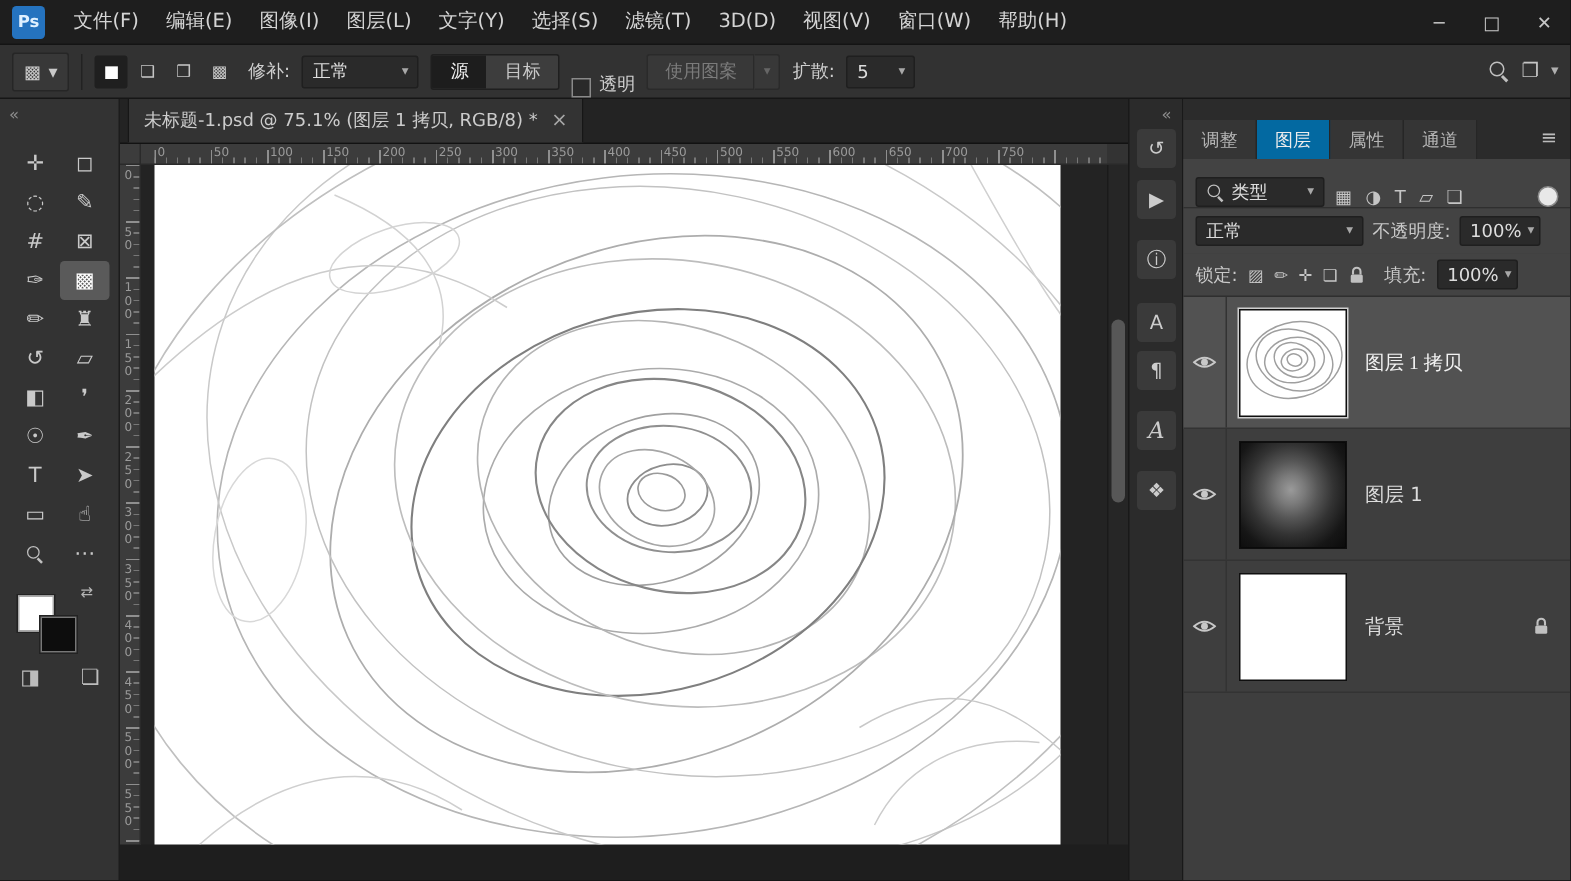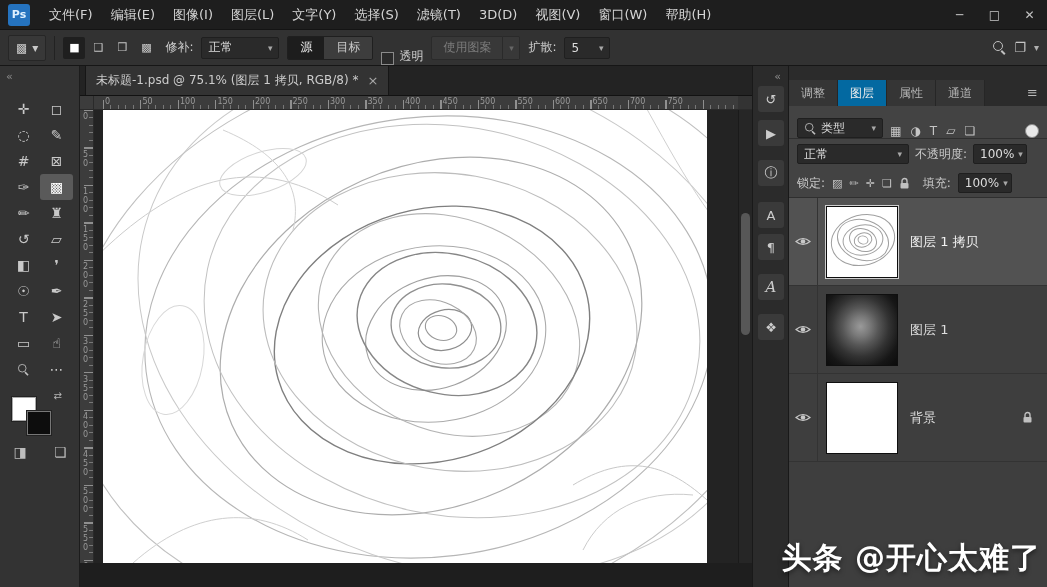--- a/index.html
+++ b/index.html
@@ -131,21 +131,21 @@
   .layer-row{height:88px;display:flex;align-items:center;border-bottom:1px solid #333;box-sizing:border-box;padding-right:8px;}
   .layer-row.selected{background:#525252;}
   .eye-col{width:28px;align-self:stretch;display:flex;align-items:center;justify-content:center;border-right:1px solid #333;flex:none;}
   .thumb{width:72px;height:72px;background:#fff;border:1px solid #0f0f0f;box-sizing:border-box;position:relative;
          overflow:hidden;margin-left:8px;flex:none;}
   .layer-row.selected .thumb{box-shadow:0 0 0 1px #cfcfcf;}
   .thumb.blob{background:#000;}
   .blob-grad{position:absolute;left:0;top:0;right:0;bottom:0;
              background:radial-gradient(ellipse at 48% 45%, #9a9a9a 0%, #7a7a7a 18%, #565656 35%, #333 55%, #161616 78%, #0b0b0b 100%);}
   .layer-name{margin-left:12px;font-size:13px;color:#dddddd;white-space:nowrap;}
-  .layer-row.selected .layer-name{color:#f2f2f2;}
+  .layer-row.selected .layer-name{color:#f2f2f2;font-family:Liberation Serif, serif;}
   .layer-lock{margin-left:auto;margin-right:6px;display:inline-flex;}
 
   
   .watermark{position:absolute;right:6px;bottom:8px;font-size:30px;font-weight:bold;color:#ffffff;
              letter-spacing:1px;text-shadow:0 2px 5px rgba(0,0,0,.55);z-index:50;white-space:nowrap;}
 </style>
 </head>
 <body>
 
 <div id="root">
@@ -451,14 +451,13 @@
               <svg width="11" height="13" viewBox="0 0 11 13">
                 <path d="M3 6 V4 a2.5 2.5 0 0 1 5 0 V6" fill="none" stroke="#c0c0c0" stroke-width="1.4"></path>
                 <rect x="1.5" y="6" width="8" height="5.5" rx="1" fill="#c0c0c0"></rect>
               </svg>
             </span>
           </div>
         </div>
     </div>
   </div>
 
-  <div class="watermark">头条 @开心太难了</div>
 </div>
 
 </body></html>

